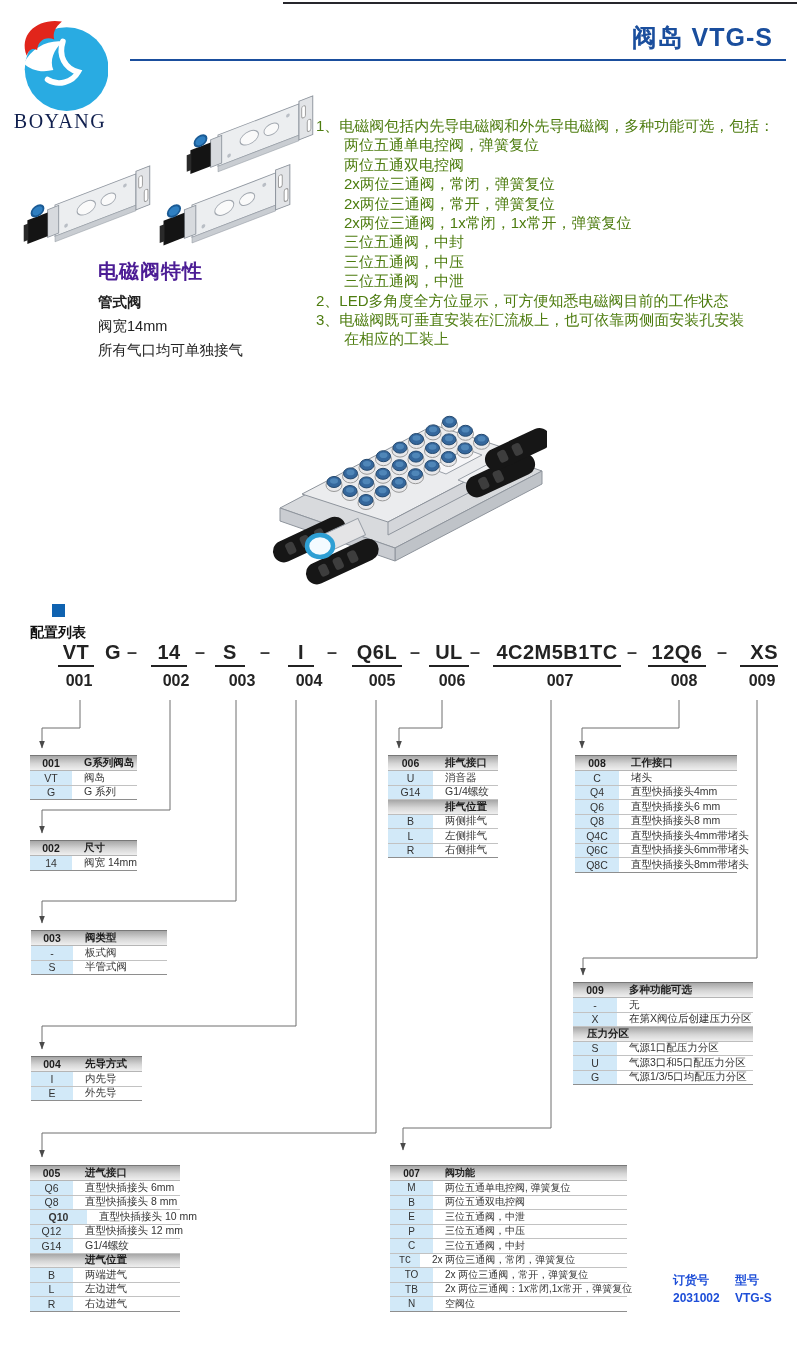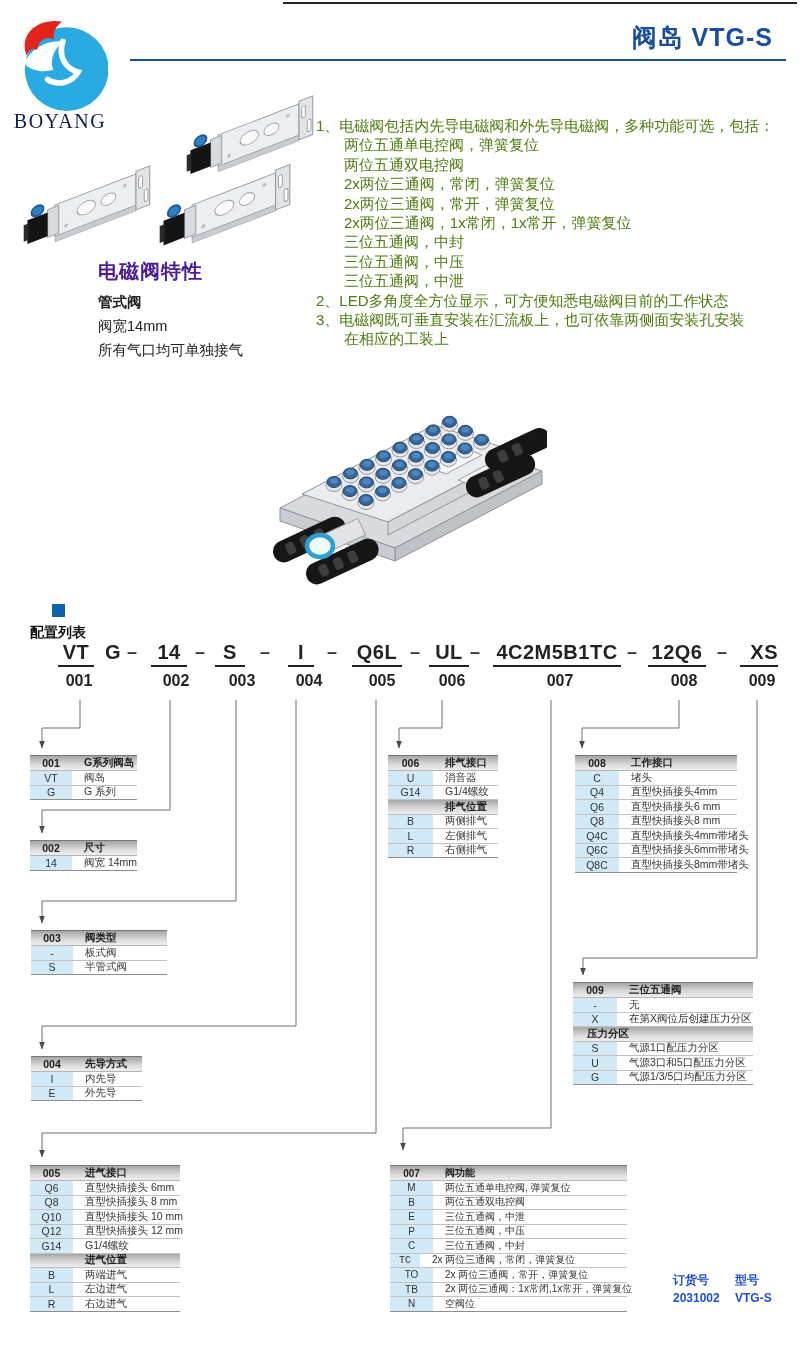--- a/index.html
+++ b/index.html
@@ -342,21 +342,21 @@
         </div>
         <div class="cfg-r">
           <span class="c1" style="width: 43px;">Q6</span>
           <span class="c2">直型快插接头 6mm</span>
         </div>
         <div class="cfg-r">
           <span class="c1" style="width: 43px;">Q8</span>
           <span class="c2">直型快插接头 8 mm</span>
         </div>
         <div class="cfg-r">
-          <span class="c1" style="width: 43px;">Q10</span>
+          <span class="c1" style="width: 57px; font-weight: bold;">Q10</span>
           <span class="c2">直型快插接头 10 mm</span>
         </div>
         <div class="cfg-r">
           <span class="c1" style="width: 43px;">Q12</span>
           <span class="c2">直型快插接头 12 mm</span>
         </div>
         <div class="cfg-r">
           <span class="c1" style="width: 43px;">G14</span>
           <span class="c2">G1/4螺纹</span>
         </div>
@@ -473,21 +473,21 @@
           <span class="c2">直型快插接头6mm带堵头</span>
         </div>
         <div class="cfg-r">
           <span class="c1" style="width: 44px;">Q8C</span>
           <span class="c2">直型快插接头8mm带堵头</span>
         </div>
       </div>
       <div class="cfg-table" style="left: 573px; top: 982px; width: 180px;">
         <div class="cfg-h">
           <span class="h1" style="width: 44px;">009</span>
-          <span class="h2">三位五通阀</span>
+          <span class="h2">多种功能可选</span>
         </div>
         <div class="cfg-r">
           <span class="c1" style="width: 44px;">-</span>
           <span class="c2">无</span>
         </div>
         <div class="cfg-r">
           <span class="c1" style="width: 44px;">X</span>
           <span class="c2">在第X阀位后创建压力分区</span>
         </div>
         <div class="cfg-s" style="padding-left: 14px;">压力分区</div>

